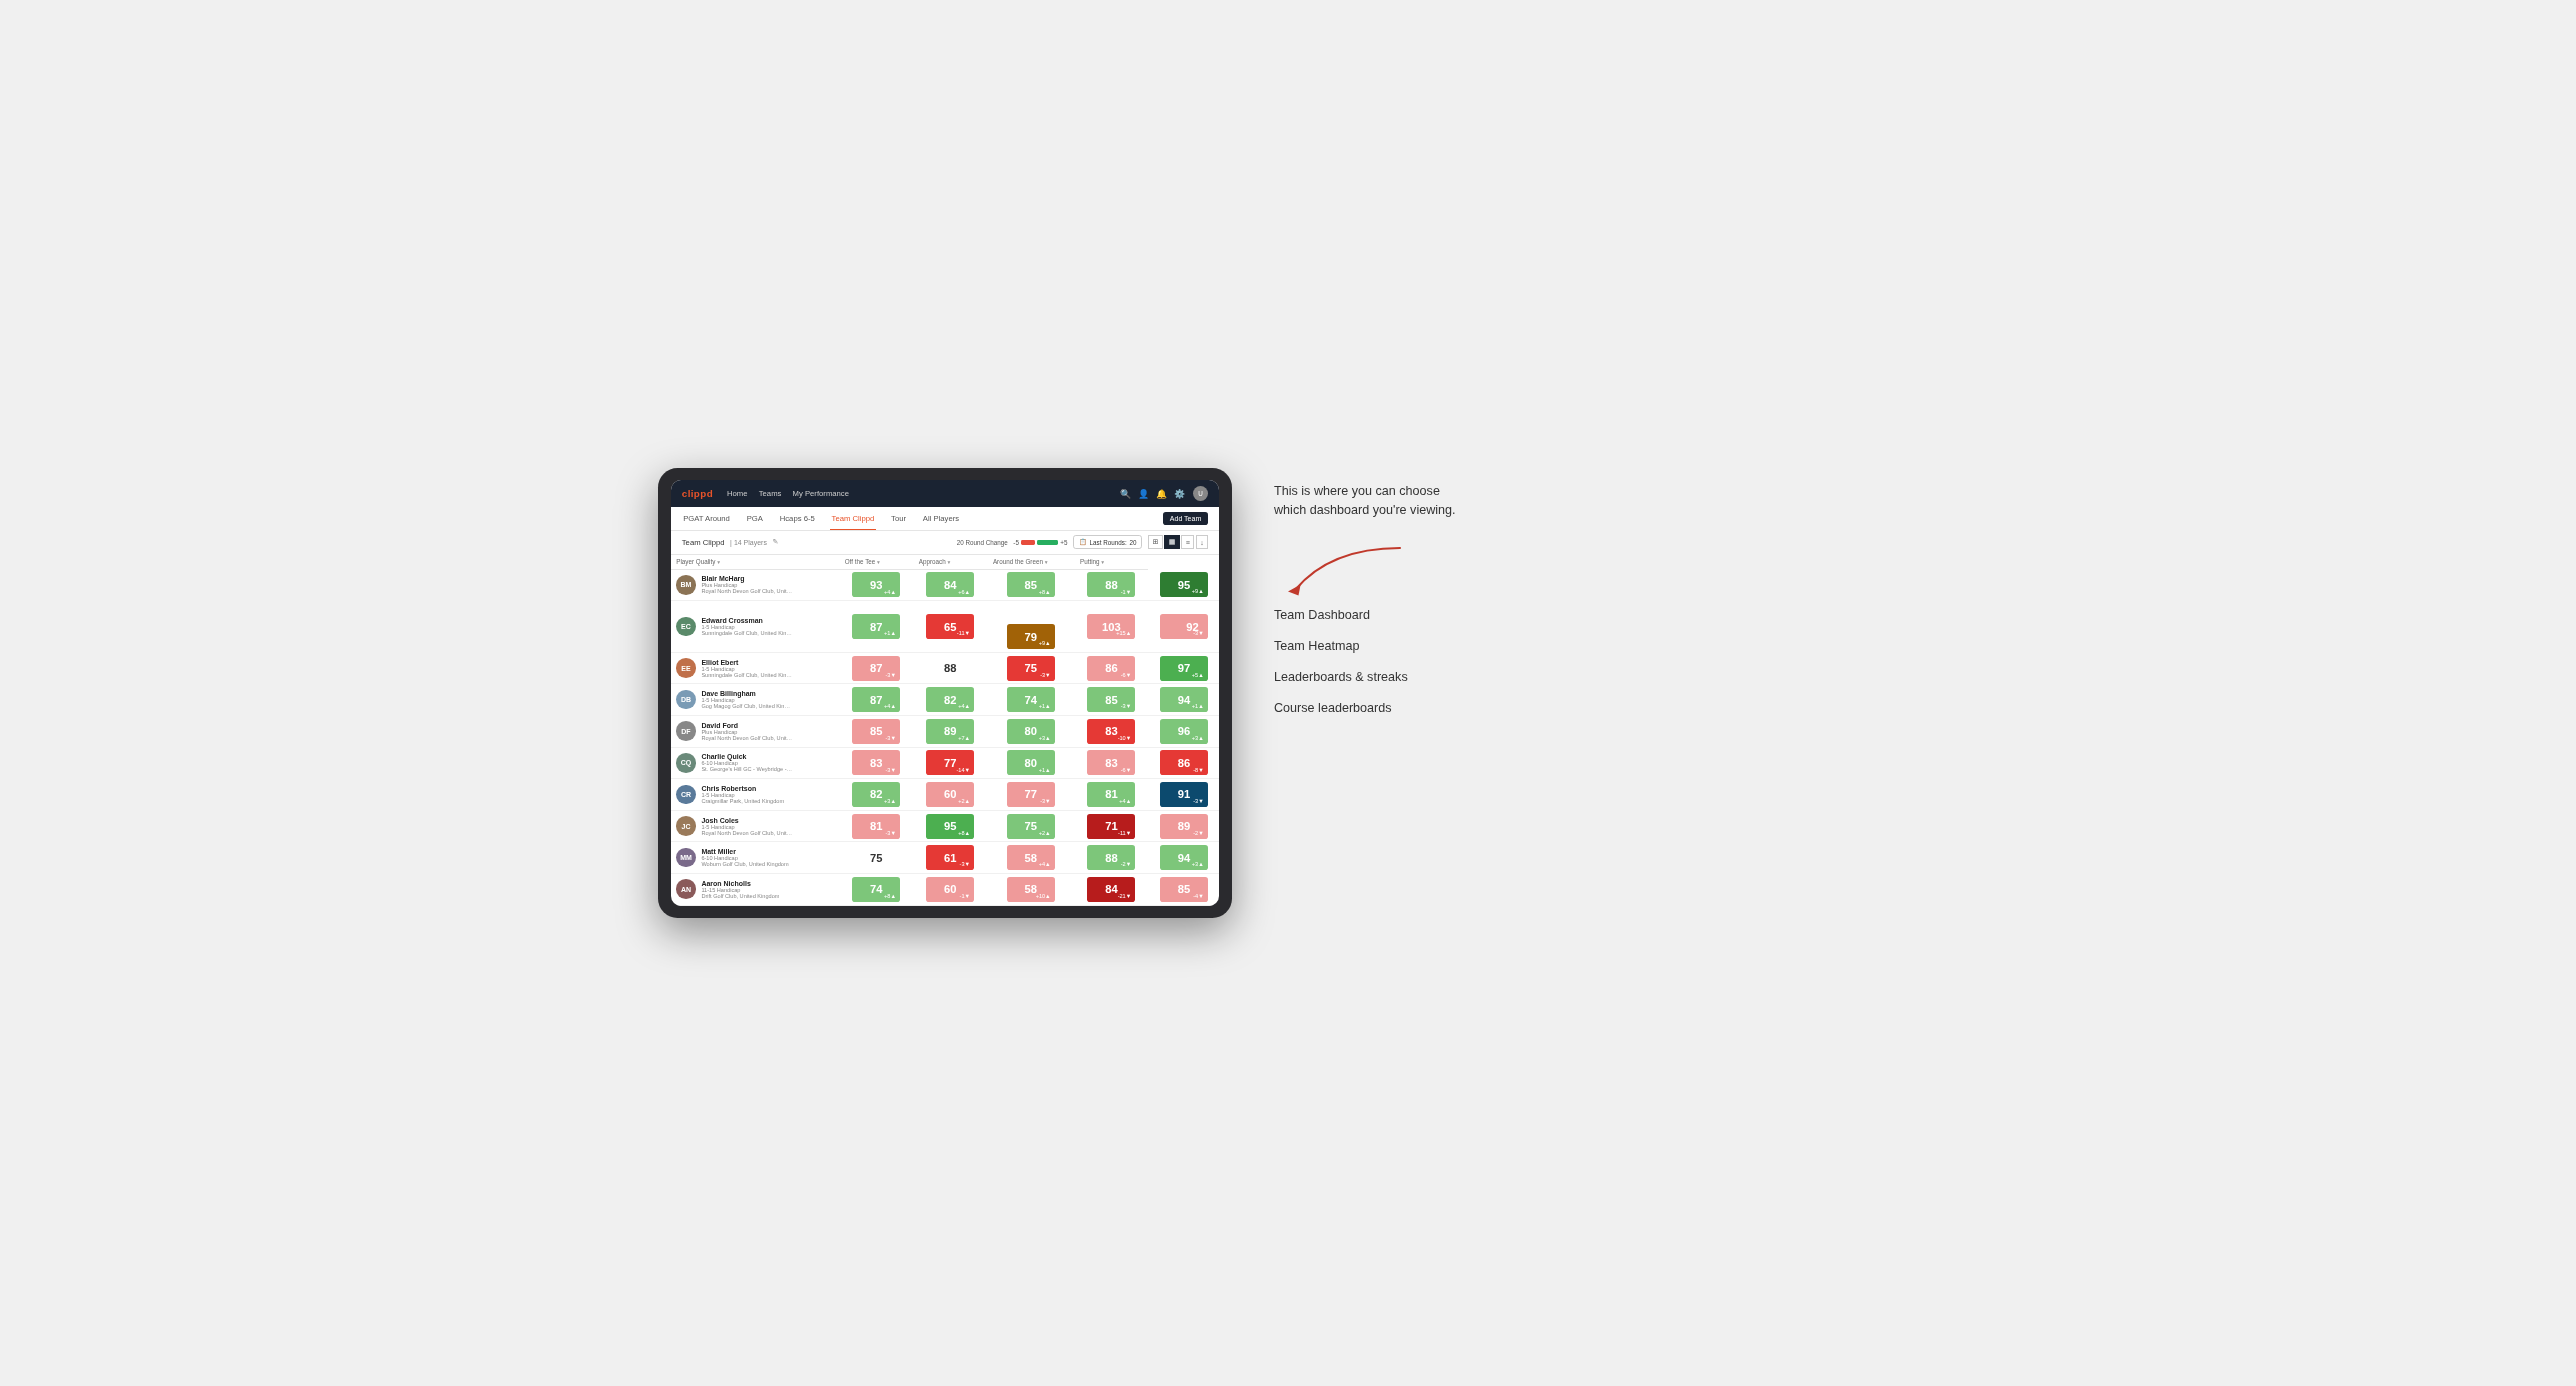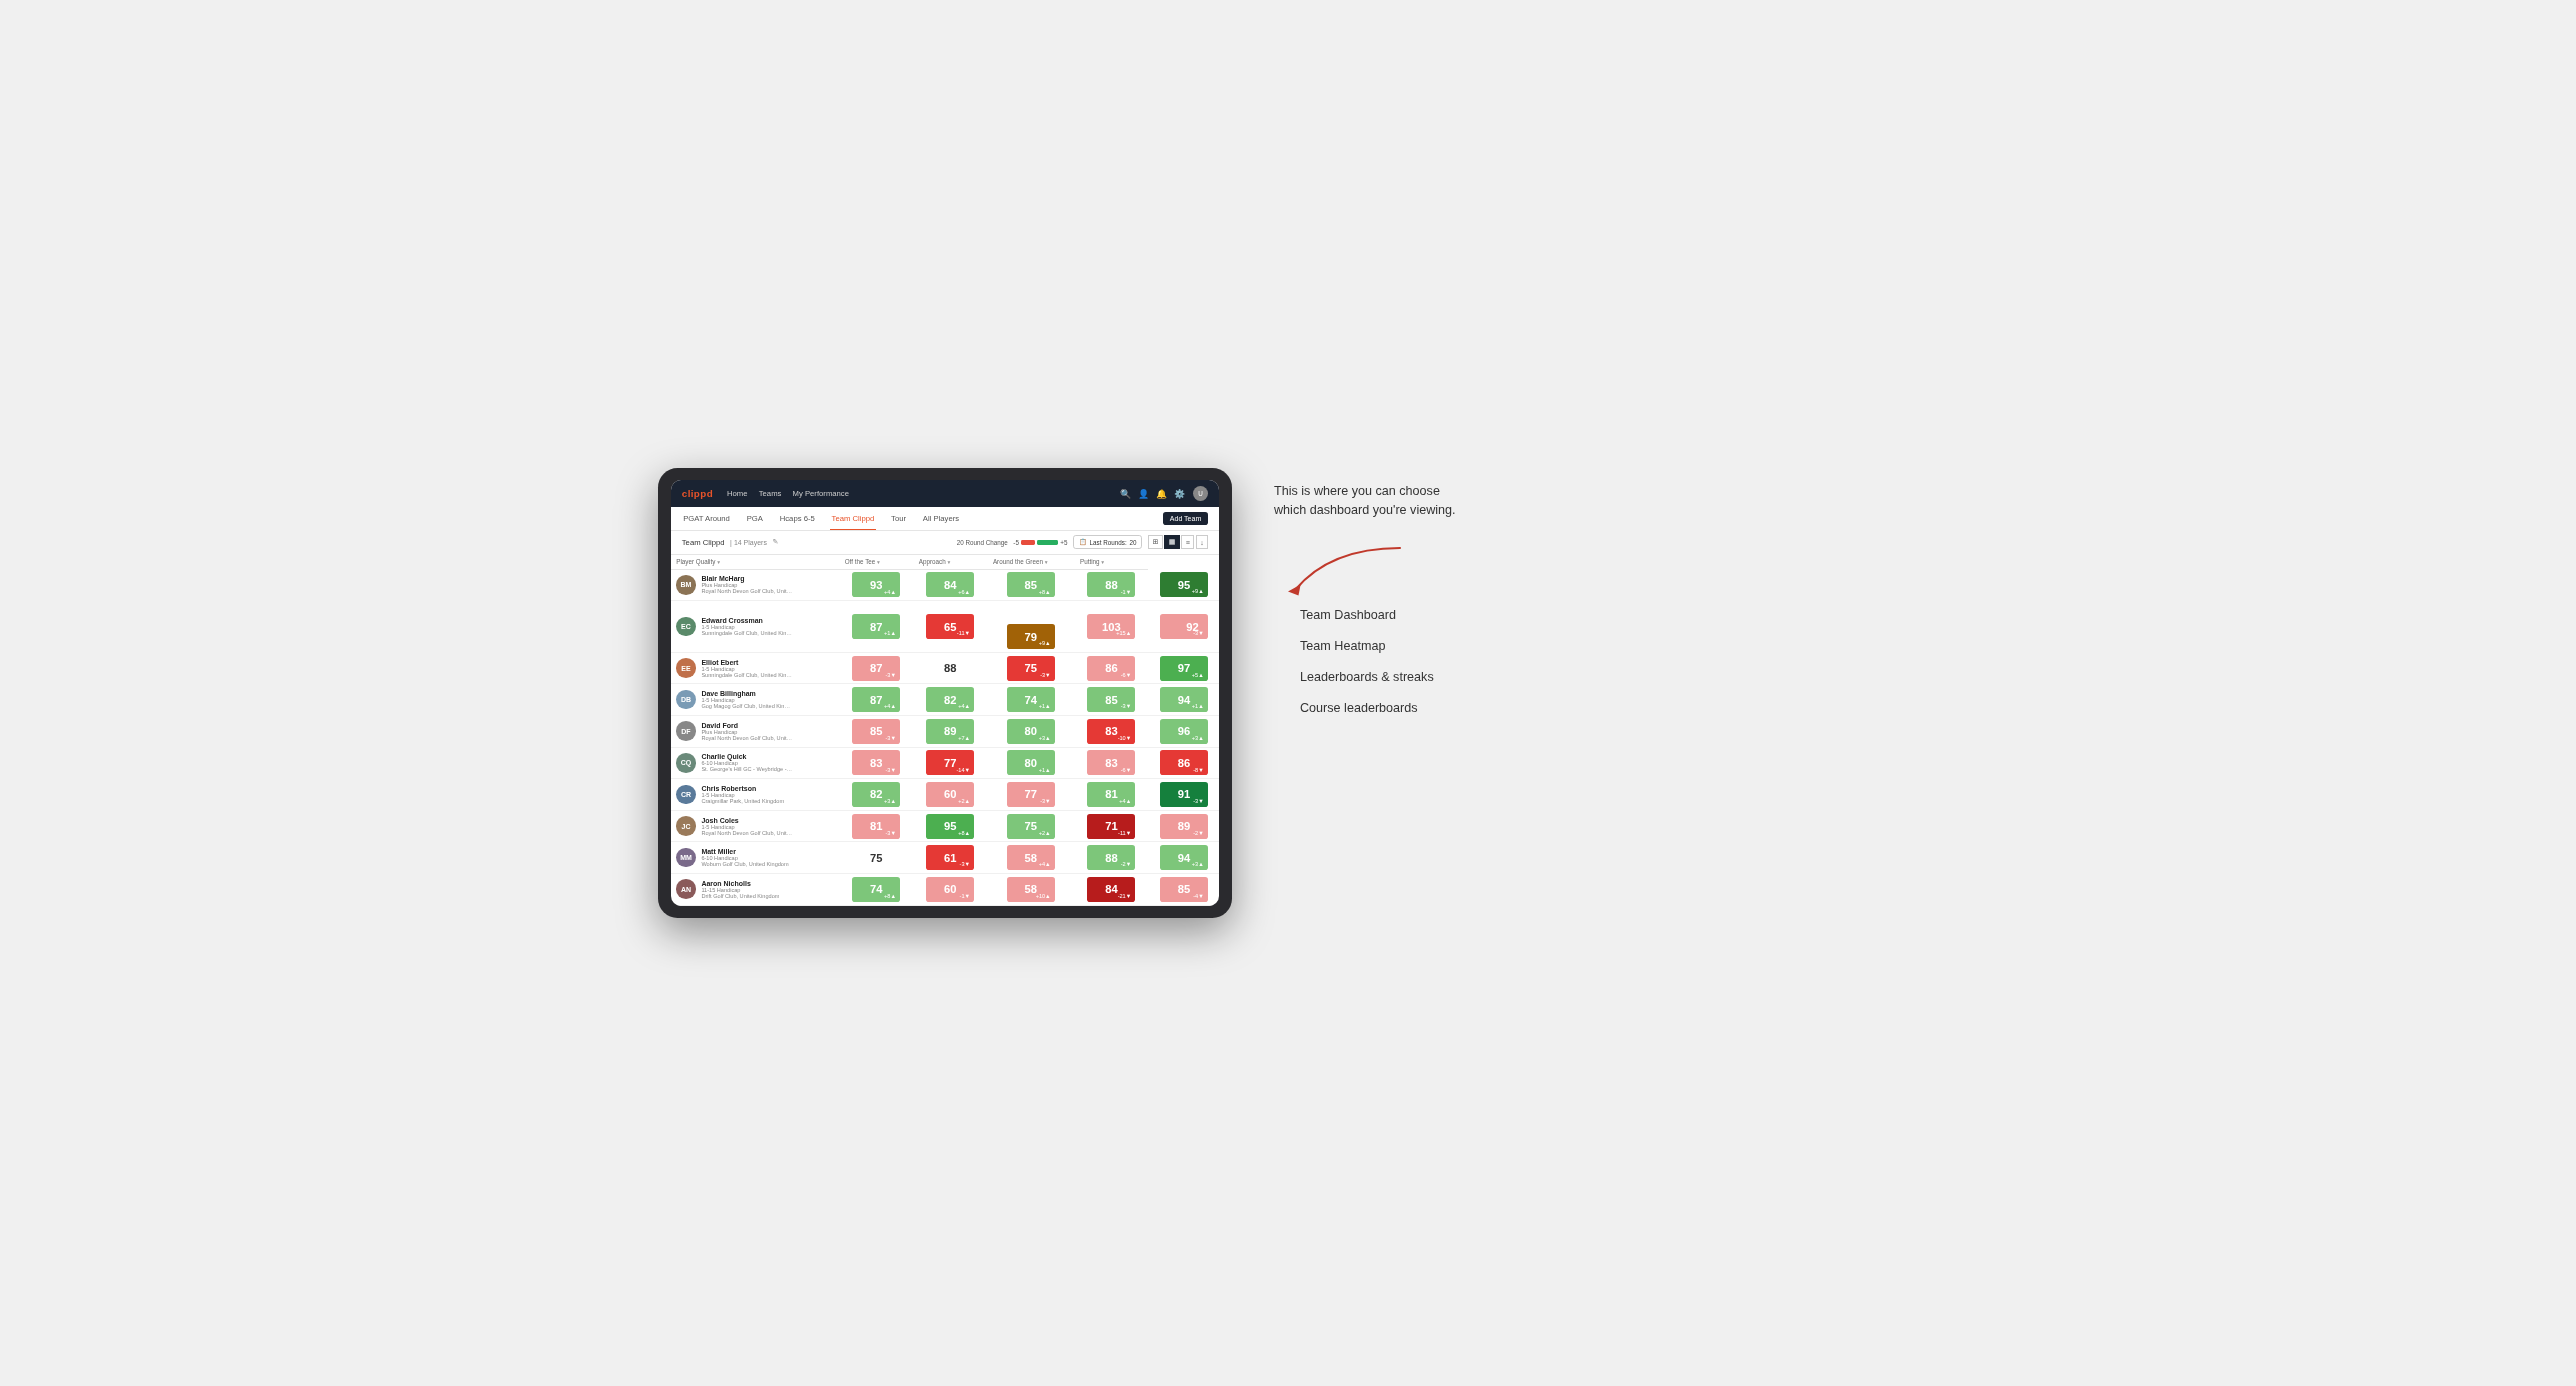--- a/index.html
+++ b/index.html
@@ -348,21 +348,20 @@
       color: #333;
       line-height: 1.5;
       margin-bottom: 21px;
       max-width: 196px;
     }
 
     .annotation-items {
       display: flex;
       flex-direction: column;
       gap: 17px;
-      margin-left: 26px;
     }
 
     .annotation-item {
       font-size: 12.6px;
       color: #333;
       font-weight: 400;
     }
   </style>
 </head>
 <body>
@@ -693,21 +692,21 @@
         <div class="score-box" style="background: #ef9a9a;">
           <span class="score-main" style="color: #ffffff;">77</span>
           <span class="score-change" style="color: #ffffff;">-3▼</span>
         </div></td>
                 <td class="score-cell">
         <div class="score-box" style="background: #7dc67a;">
           <span class="score-main" style="color: #ffffff;">81</span>
           <span class="score-change" style="color: #ffffff;">+4▲</span>
         </div></td>
                 <td class="score-cell">
-        <div class="score-box" style="background: #15803d;">
+        <div class="score-box" style="background: #0c4a6e;">
           <span class="score-main" style="color: #ffffff;">91</span>
           <span class="score-change" style="color: #ffffff;">-3▼</span>
         </div></td>
               </tr>
               <tr>
                 <td>
       <div class="player-cell">
         <div class="player-avatar" style="background: #9a7a5a;">JC</div>
         <div>
           <div class="player-info-name">Josh Coles</div>

